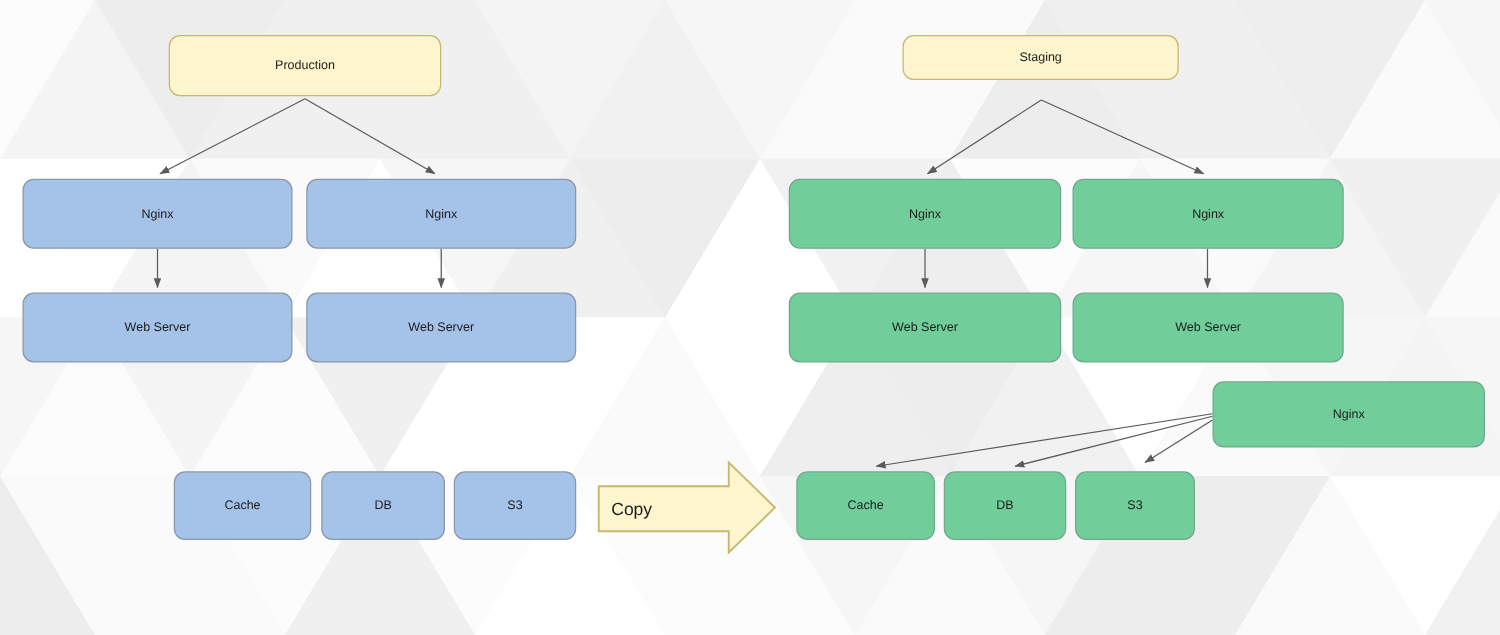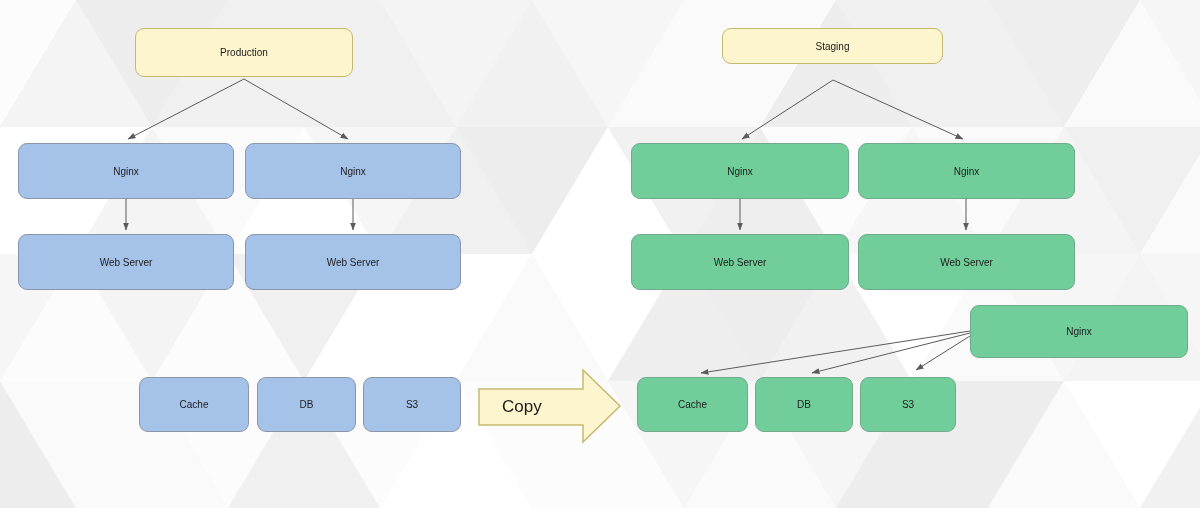--- a/index.html
+++ b/index.html
@@ -15,22 +15,22 @@
     position:absolute;display:flex;align-items:center;justify-content:center;
     border-radius:9px;border:1.5px solid transparent;box-sizing:border-box;
     font-size:10px;color:var(--text,#1c1c1c);text-align:center;z-index:2;
   }
   .env{background:var(--env-fill,#fcf5cd);border-color:var(--env-border,#c5b96f);}
   .blue{background:var(--prod-fill,#a5c2e9);border-color:var(--prod-border,#8a97a8);}
   .green{background:var(--stage-fill,#71ce9b);border-color:var(--stage-border,#72a98c);}
   .copy-shape{fill:var(--env-fill,#fcf5cd);stroke:var(--env-border,#c5b96f);stroke-width:1.5;}
   .copy-label{
     position:absolute;left:479px;top:389px;width:104px;height:36px;z-index:3;
-    display:flex;align-items:center;padding-left:23px;box-sizing:border-box;
-    font-size:17px;color:var(--text,#1c1c1c);
+    display:flex;align-items:center;padding-left:10px;box-sizing:border-box;
+    font-size:14px;color:var(--text,#1c1c1c);
   }
   .connector{stroke:var(--connector,#5b5b5b);stroke-width:1;fill:none;}
 </style>
 </head>
 <body>
 
 <svg id="bg" viewBox="0 0 1200 508" preserveAspectRatio="none">
     <polygon points="-76,0 76,0 0,127" fill="#fcfcfc"></polygon>
     <polygon points="0,127 152,127 76,0" fill="#f4f4f5"></polygon>
     <polygon points="76,0 228,0 152,127" fill="#ededee"></polygon>

